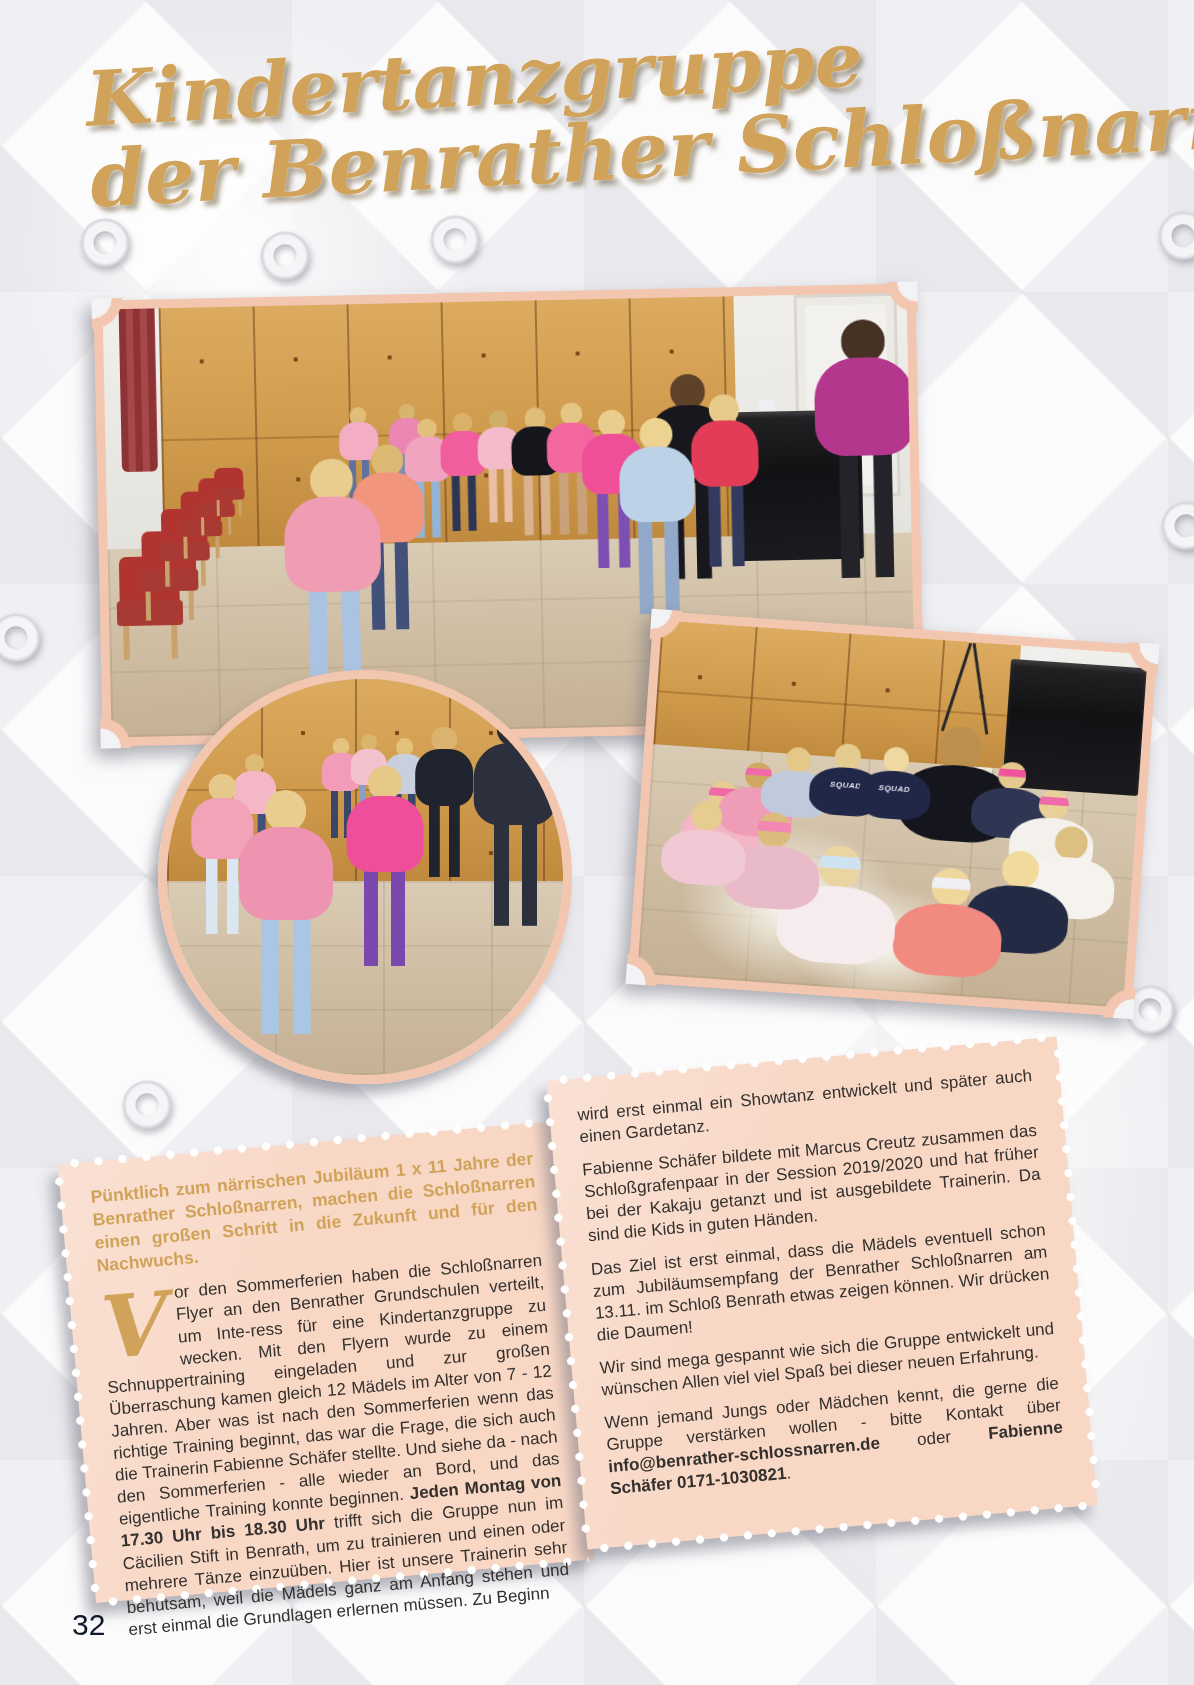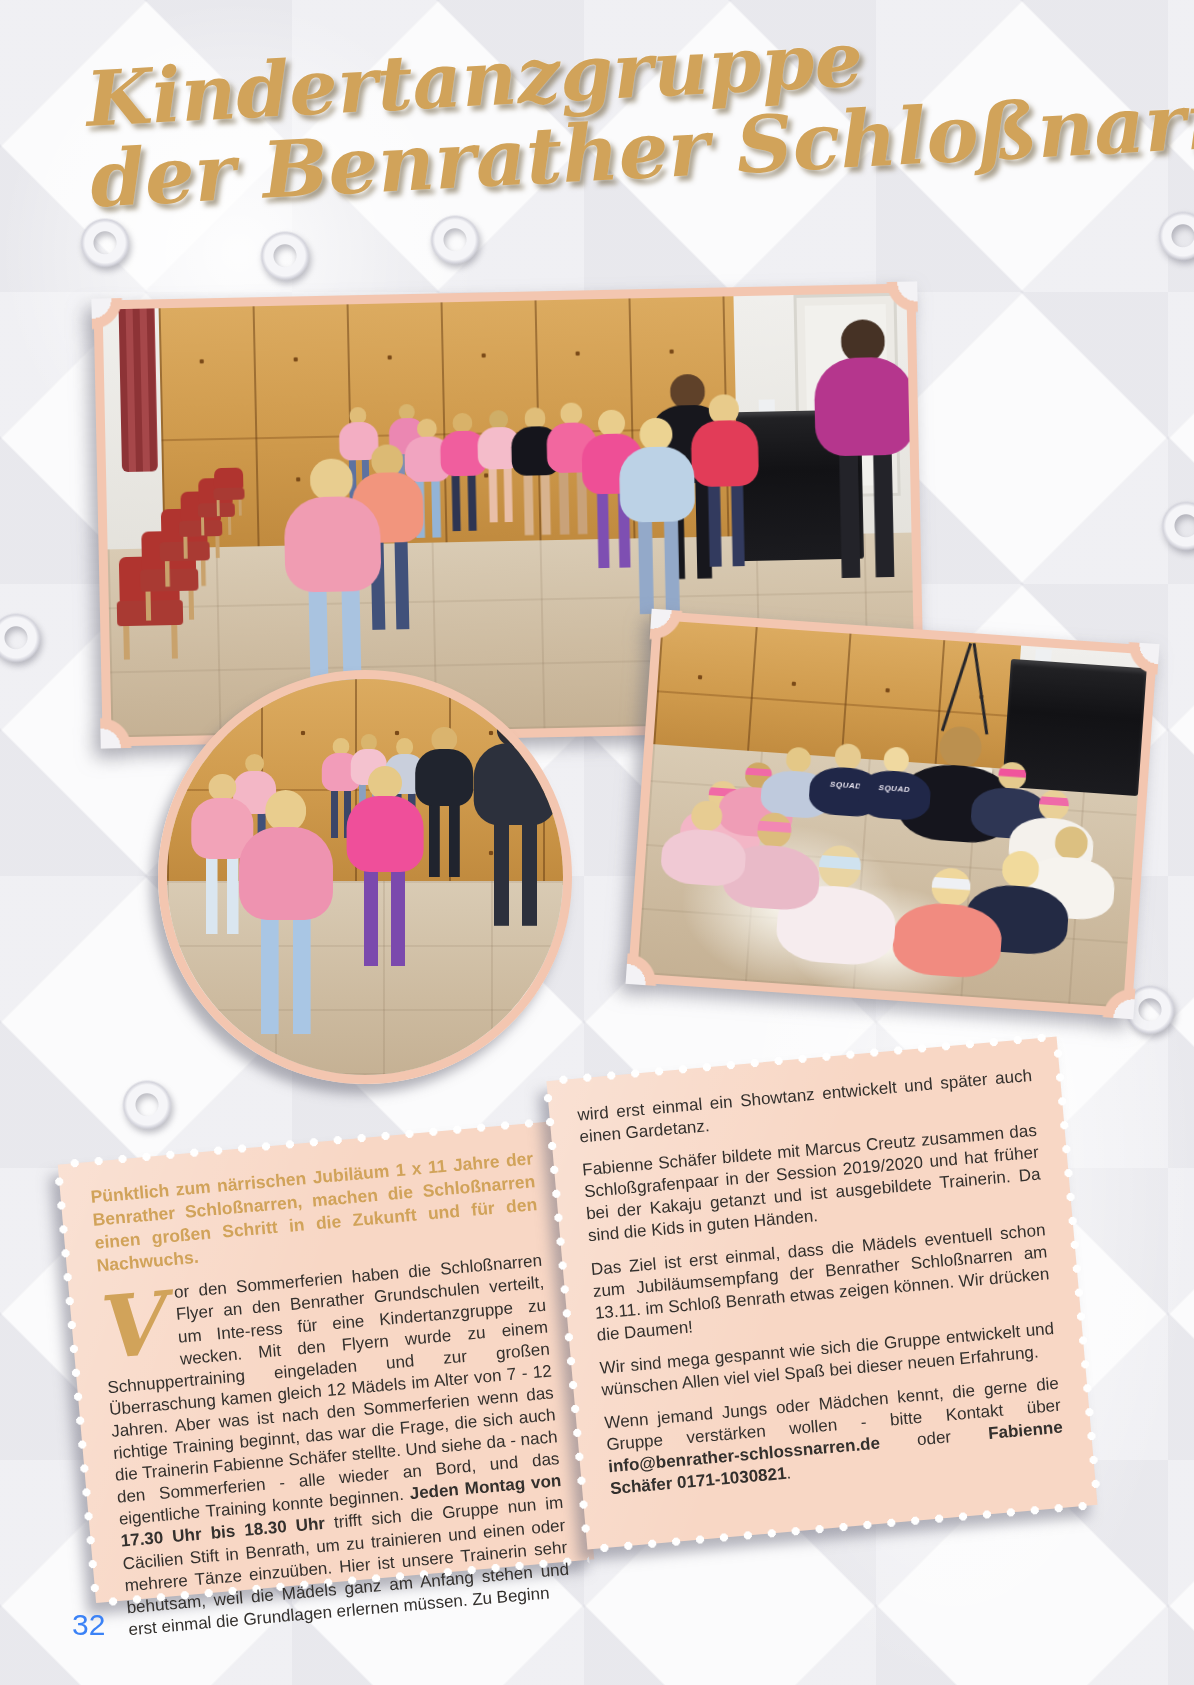--- a/index.html
+++ b/index.html
@@ -86,21 +86,21 @@
   .p-t{top:-5px}.p-b{bottom:-5px}
   .p-l,.p-r{position:absolute;top:5px;bottom:5px;width:10px;background:radial-gradient(circle 4px at 5px 12px,#fff 0 3.8px,rgba(255,255,255,0) 4.3px);background-size:10px 24px;background-repeat:repeat-y;}
   .p-l{left:-5px}.p-r{right:-5px}
   .pad{position:absolute;inset:0;}
   .stamp p{margin:0 0 11px 0;text-align:justify;}
   .intro{font-weight:bold;color:var(--gold,#d3a050);font-size:17.5px;line-height:1.32;}
   .bodytxt{color:#33302d;font-size:17px;line-height:1.3;}
   .bodytxt .b,.stamp .b{font-weight:bold;}
   .dropcap{float:left;font-family:"DejaVu Serif",serif;font-style:italic;font-weight:700;
     font-size:86px;line-height:.7;color:var(--gold,#d3a050);margin:10px 8px 0 0;}
-  .pagenum{position:absolute;left:72px;top:1608px;z-index:4;font-size:30px;color:#3b82f6;}
+  .pagenum{position:absolute;left:72px;top:1608px;z-index:4;font-size:30px;color:#0f172a;}
 </style>
 </head>
 <body>
 
 <div class="ring" style="left:77px;top:217px"></div>
 <div class="ring" style="left:257px;top:230px"></div>
 <div class="ring" style="left:427px;top:214px"></div>
 <div class="ring" style="left:1155px;top:210px"></div>
 <div class="ring" style="left:1158px;top:500px"></div>
 <div class="ring" style="left:119px;top:1079px"></div>

